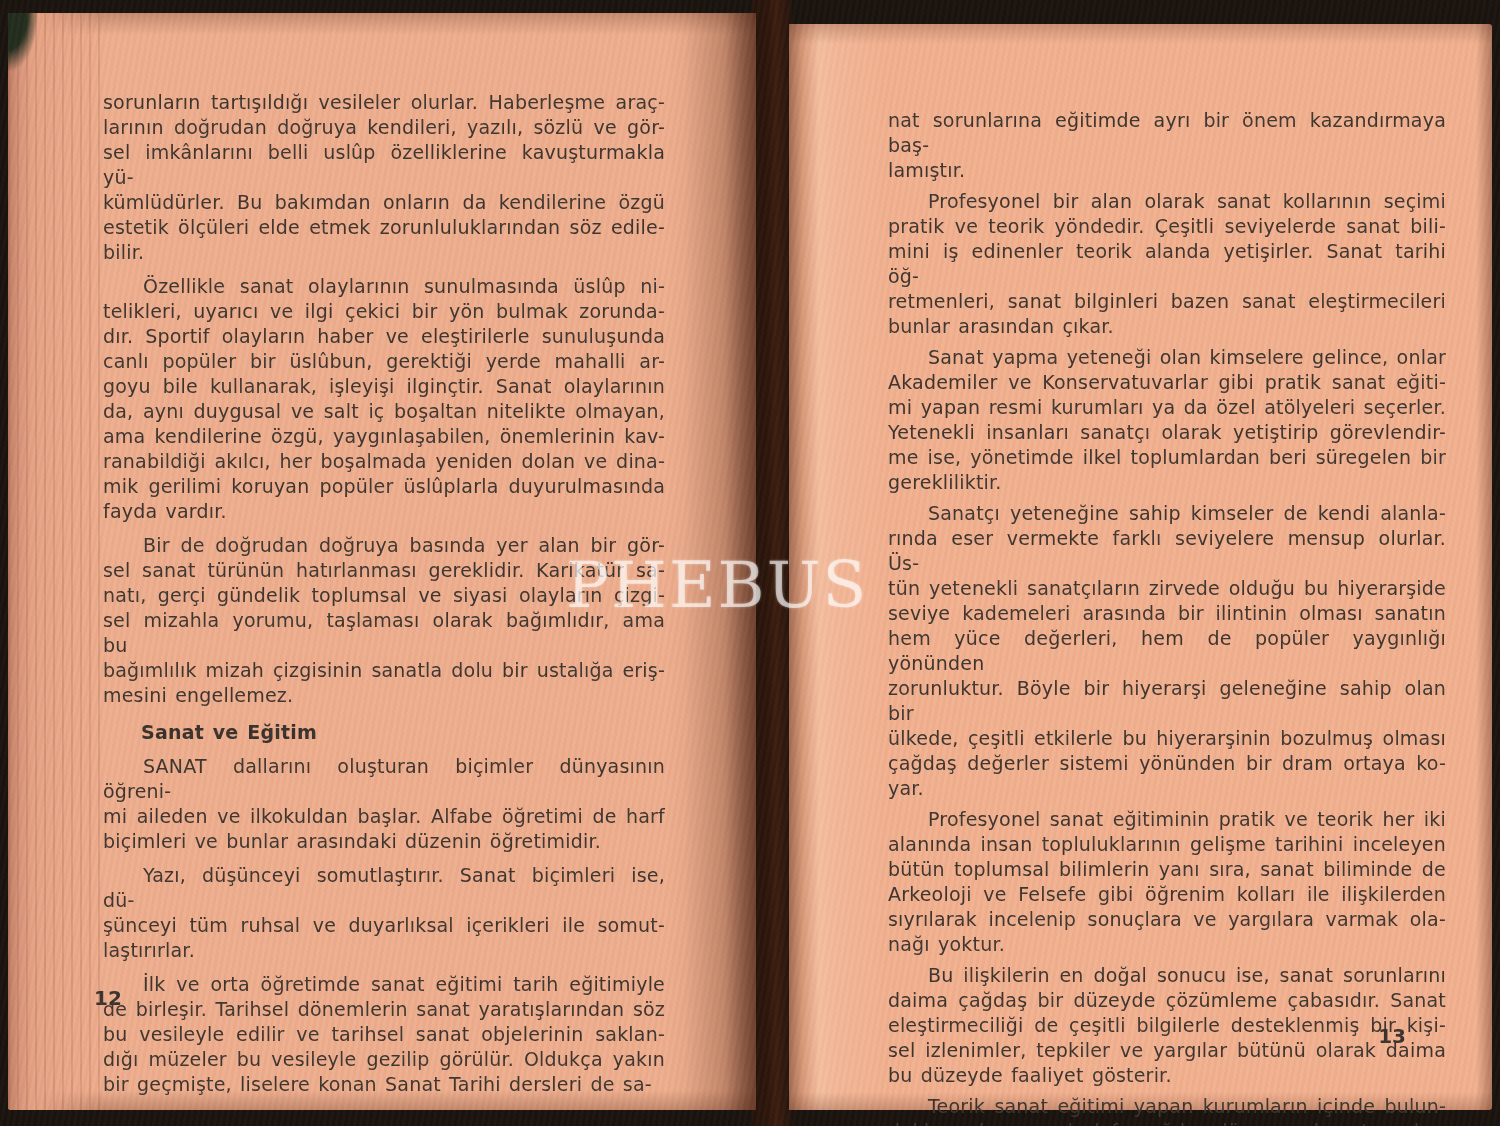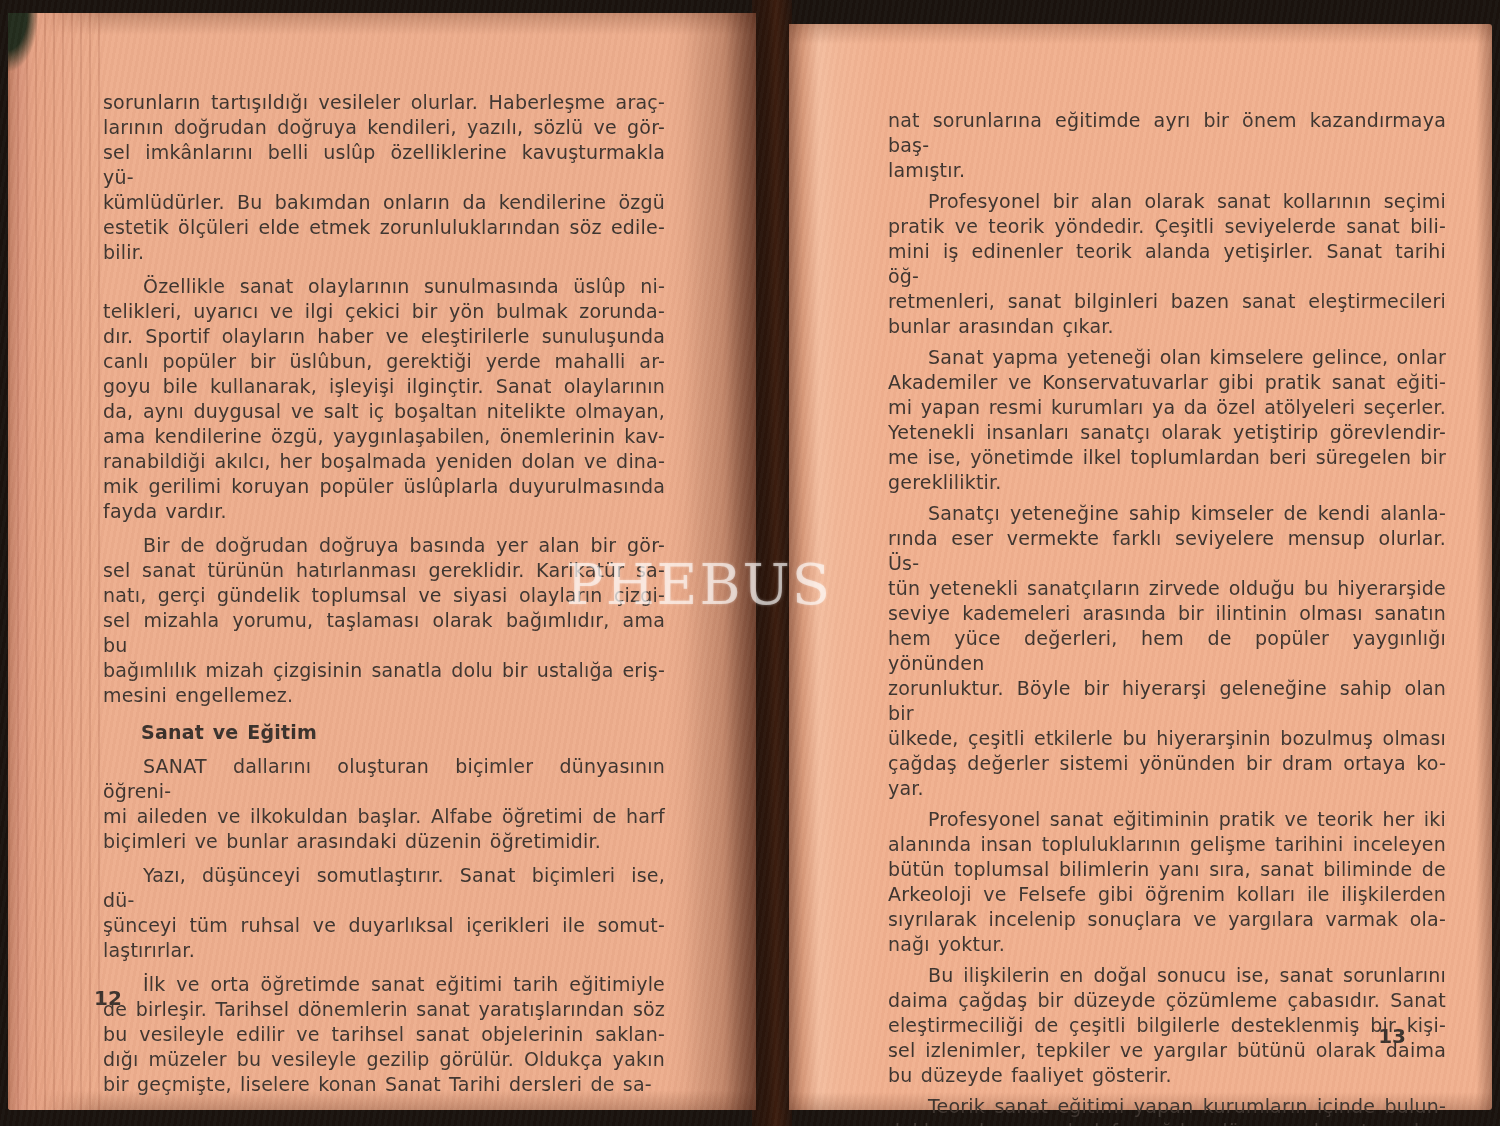--- a/index.html
+++ b/index.html
@@ -79,21 +79,21 @@
     font-weight:bold;
     font-size:20px;
     color:#3a322d;
   }
   .pagenum.num-left{left:86px;bottom:100px;}
   .pagenum.num-right{right:86px;bottom:62px;}
   .watermark{
     position:absolute;
     left:566px;top:542px;
     font-family:"DejaVu Serif","Liberation Serif",serif;
-    font-size:56px;line-height:86px;
+    font-size:64px;line-height:86px;
     letter-spacing:2px;
     color:rgba(255,255,255,.58);
     text-shadow:0 0 3px rgba(255,255,255,.35);
     z-index:5;
     pointer-events:none;
   }
   .grain{
     position:absolute;inset:0;z-index:4;pointer-events:none;
     background:
       repeating-linear-gradient(100deg,rgba(120,60,40,.03) 0 3px,rgba(255,230,210,.03) 3px 6px);

